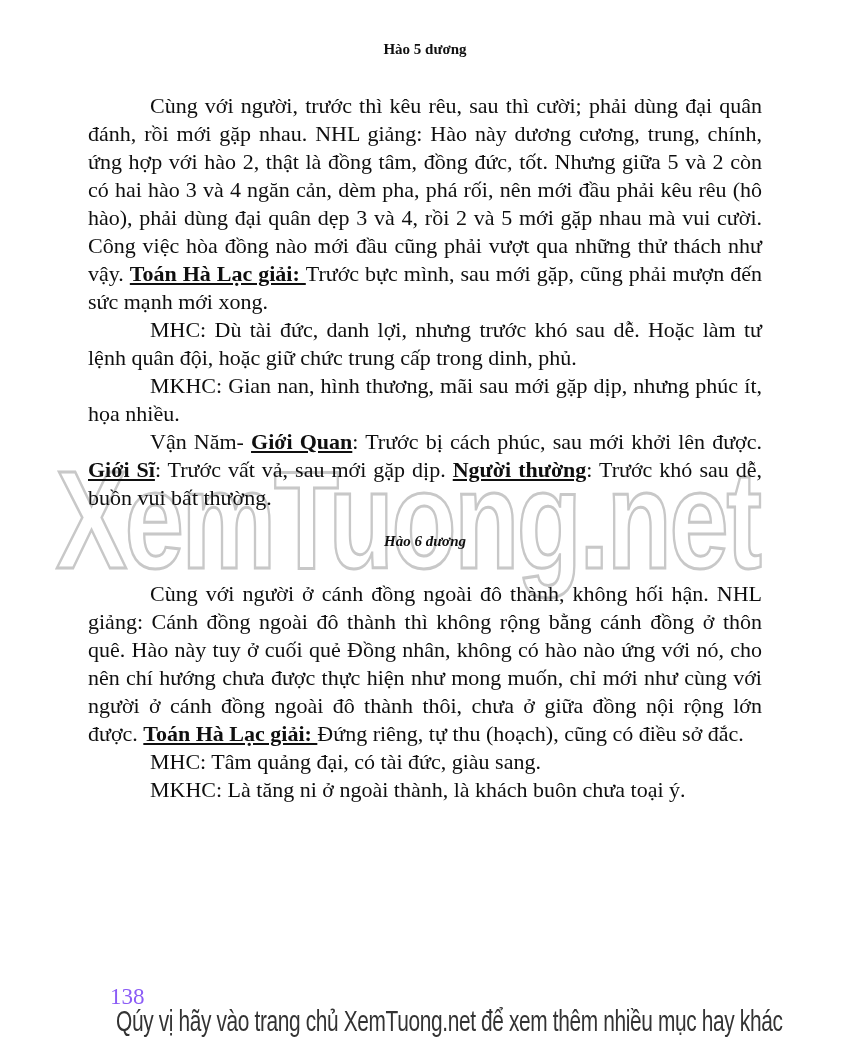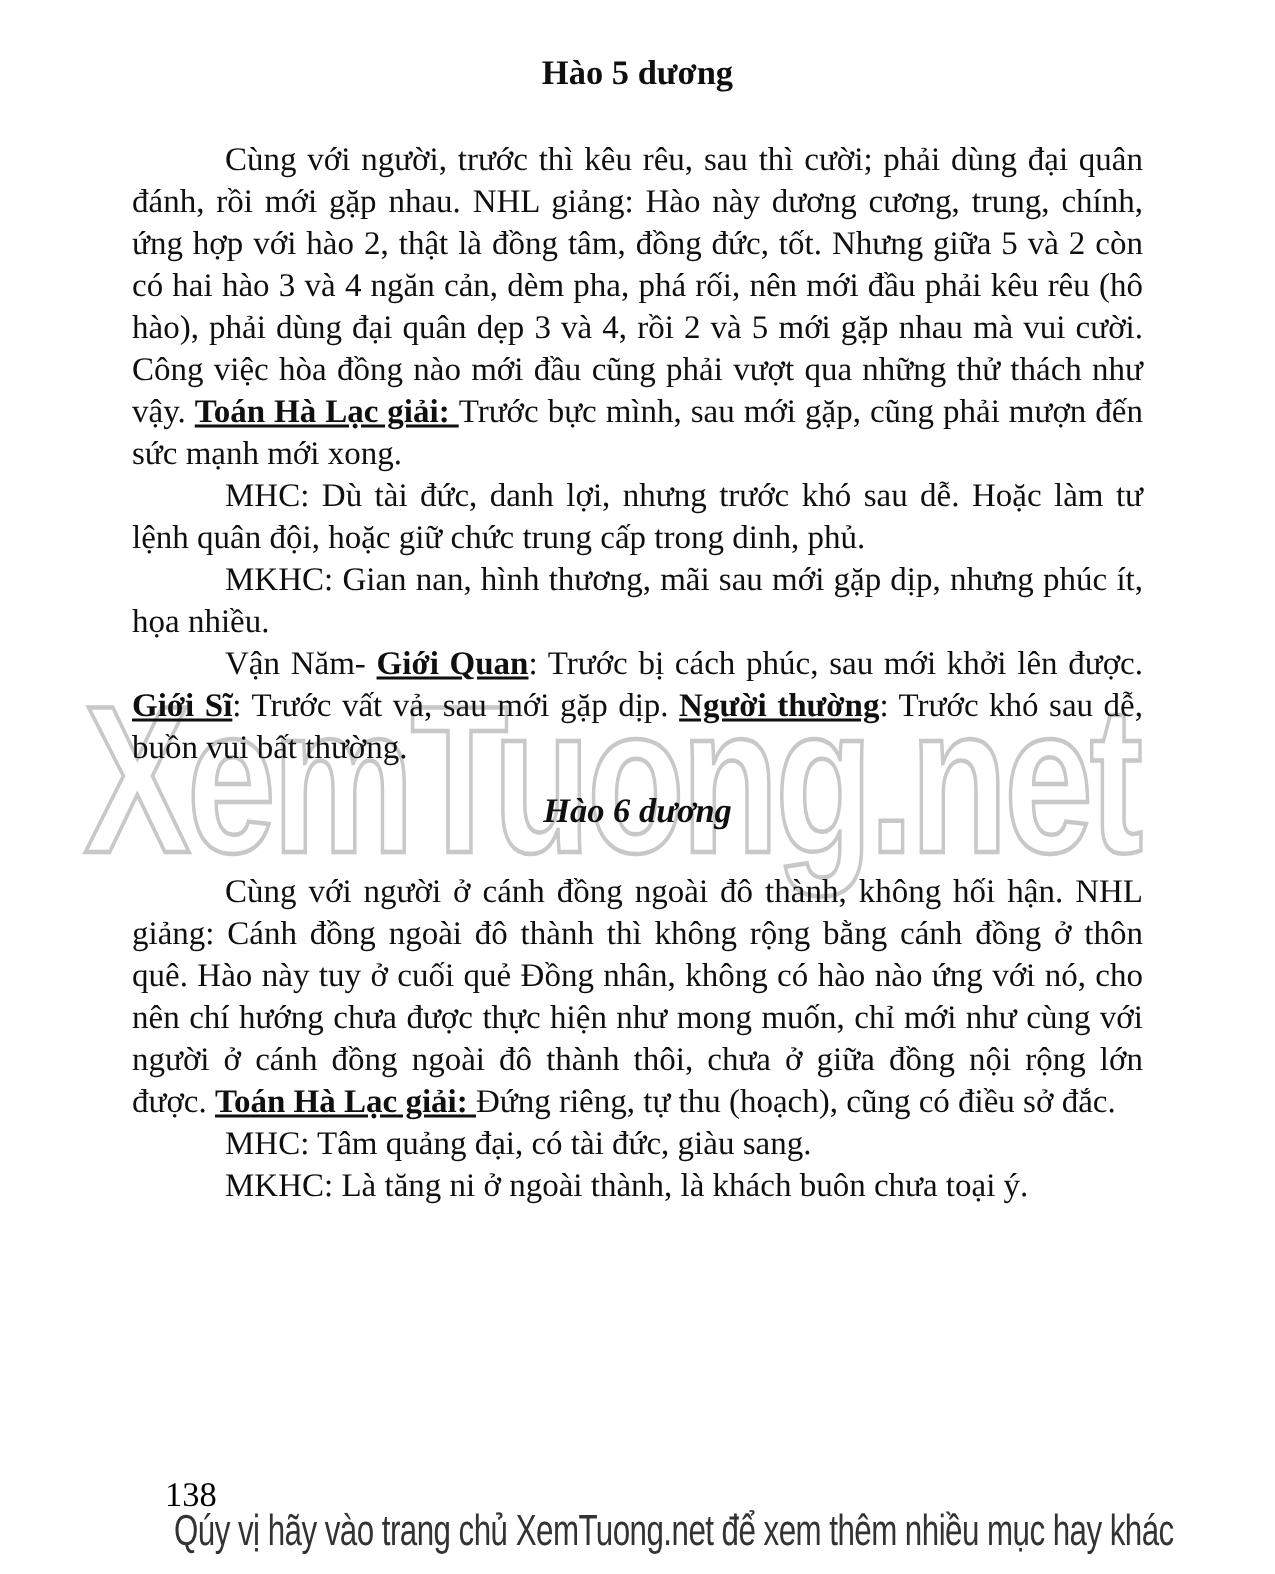--- a/index.html
+++ b/index.html
@@ -41,21 +41,21 @@
   }
   
   .content {
     position: absolute;
     left: 88px;
     top: 36px;
     width: 674px;
     z-index: 2;
   }
   .heading {
-    font-size: 23px;
+    font-size: 15px;
     font-weight: bold;
     text-align: center;
     margin: 0 0 30px 0;
     line-height: 26px;
   }
   .heading.second {
     margin: 16px 0 26px 0;
     font-style: italic;
   }
   .para {
@@ -68,21 +68,21 @@
   .r-normal { font-style: normal; font-weight: normal; }
   .r-italic { }
   .r-bold   { font-weight: bold; text-decoration: underline; }
   
   .pagenum {
     position: absolute;
     left: 110px;
     top: 984px;
     z-index: 2;
     font-size: 23px;
-    color: #000000;
+    color: #8b5cf6;
     font-family: "Liberation Serif", serif;
   }
   
   .footer {
     position: absolute;
     left: 116px;
     top: 1003px;
     z-index: 3;
     font-family: "Liberation Sans", sans-serif;
     font-size: 29px;

